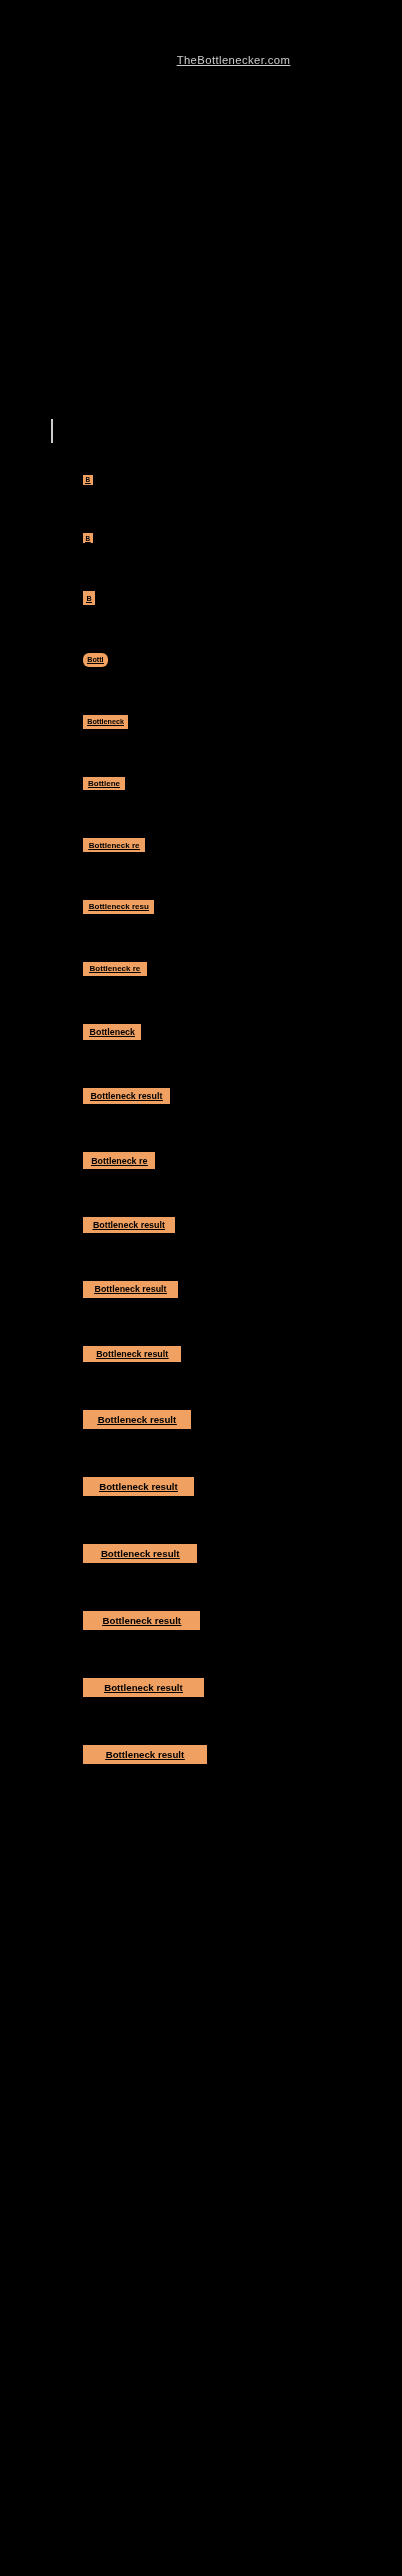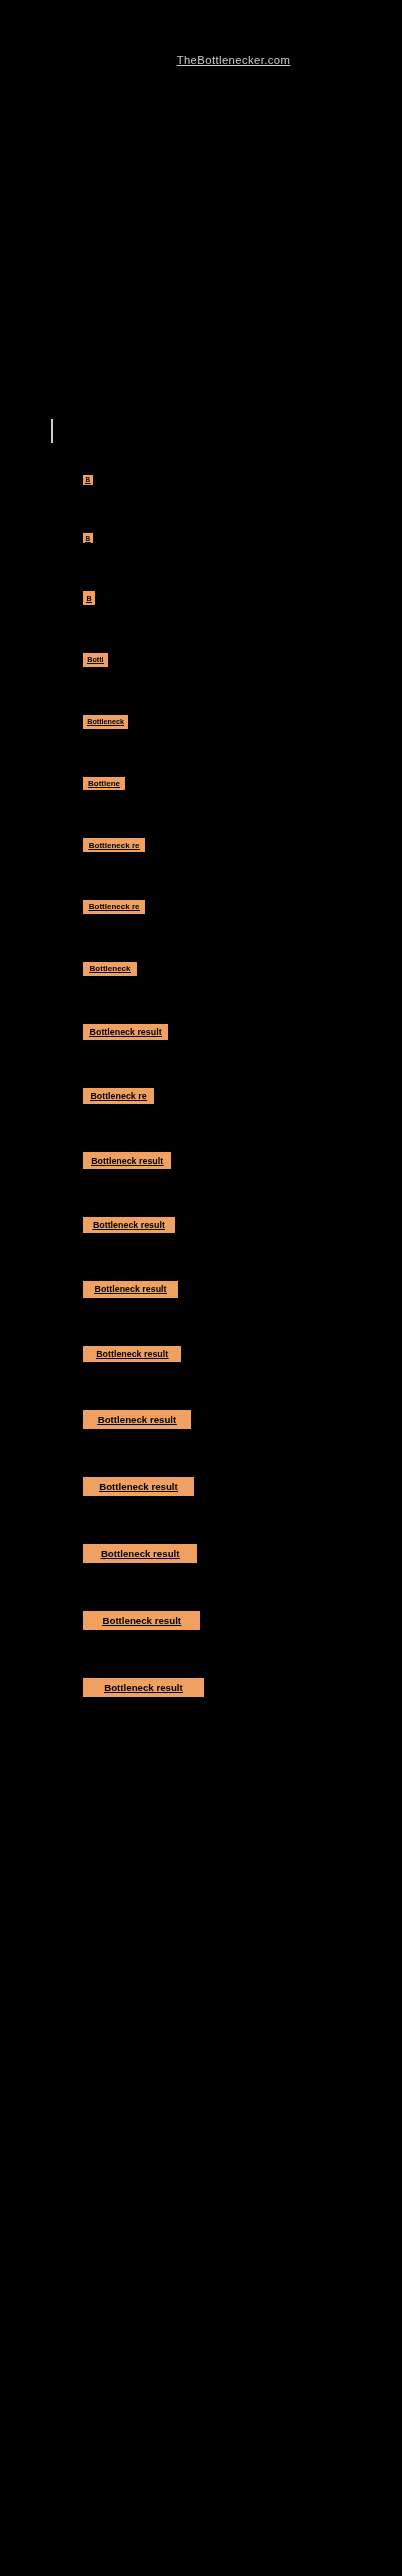--- a/index.html
+++ b/index.html
@@ -45,21 +45,21 @@
       padding: 2.4px 4.8px;
       white-space: nowrap;
       display: inline-block;
     }
 
     
     .result-item:nth-child(1) .result-label { font-size: 6.4px; padding: 1.6px 2.4px; }
     .result-item:nth-child(2) .result-label { font-size: 6.4px; padding: 1.6px 2.4px; }
     .result-item:nth-child(3) .result-label { font-size: 6.4px; padding: 1.6px 2.4px; }
     .result-item:nth-child(4) .result-label { font-size: 7.2px; padding: 2.4px 3.2px; }
-    .result-item:nth-child(5) .result-label { font-size: 7.2px; padding: 2.4px 4px; }
+    .result-item:nth-child(5) .result-label { font-size: 7.2px; padding: 2.4px 4px; border-radius: 6px; }
     .result-item:nth-child(6) .result-label { font-size: 7.2px; padding: 2.4px 4px; }
     .result-item:nth-child(7) .result-label { font-size: 8px; padding: 2.4px 4.8px; text-align: right; }
     .result-item:nth-child(8) .result-label { font-size: 8px; padding: 2.4px 5.6px; }
     .result-item:nth-child(9) .result-label { font-size: 8px; padding: 2.4px 5.6px; }
     .result-item:nth-child(10) .result-label { font-size: 8px; padding: 2.4px 6.4px; }
     .result-item:nth-child(11) .result-label { font-size: 8.9px; padding: 3.2px 6.4px; }
     .result-item:nth-child(12) .result-label { font-size: 8.9px; padding: 3.2px 7.2px; }
     .result-item:nth-child(13) .result-label { font-size: 8.9px; padding: 3.2px 8px; }
     .result-item:nth-child(14) .result-label { font-size: 8.9px; padding: 3.2px 9.7px; }
     .result-item:nth-child(15) .result-label { font-size: 8.9px; padding: 3.2px 11.3px; }
@@ -101,20 +101,23 @@
     <div class="result-item">
       <span class="result-label">Bottleneck</span>
     </div>
     <div class="result-item">
       <span class="result-label">Bottlene</span>
     </div>
     <div class="result-item">
       <span class="result-label">Bottleneck re</span>
     </div>
     <div class="result-item">
+      <span class="result-label">Bottleneck resu</span>
+    </div>
+    <div class="result-item">
       <span class="result-label">Bottleneck re</span>
     </div>
     <div class="result-item">
       <span class="result-label">Bottleneck</span>
     </div>
     <div class="result-item">
       <span class="result-label">Bottleneck result</span>
     </div>
     <div class="result-item">
       <span class="result-label">Bottleneck re</span>

